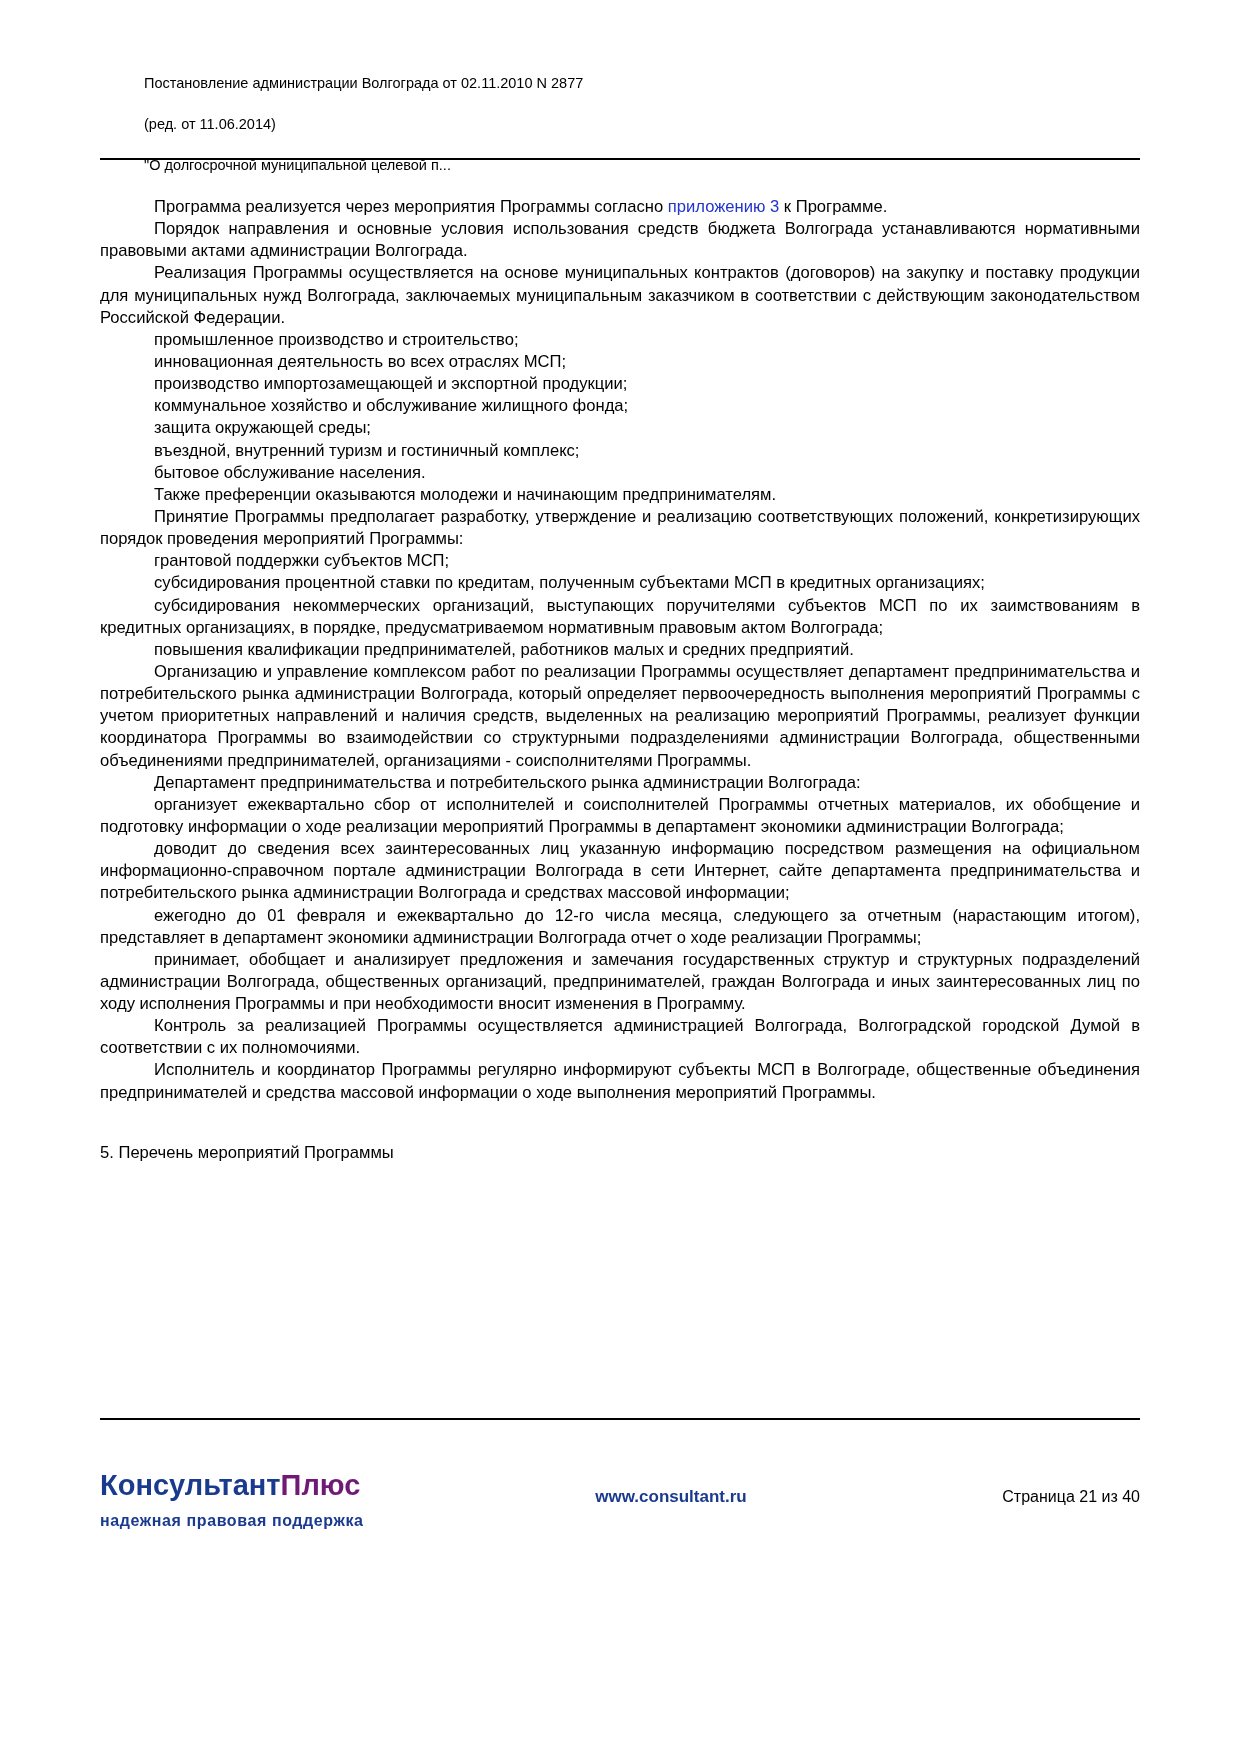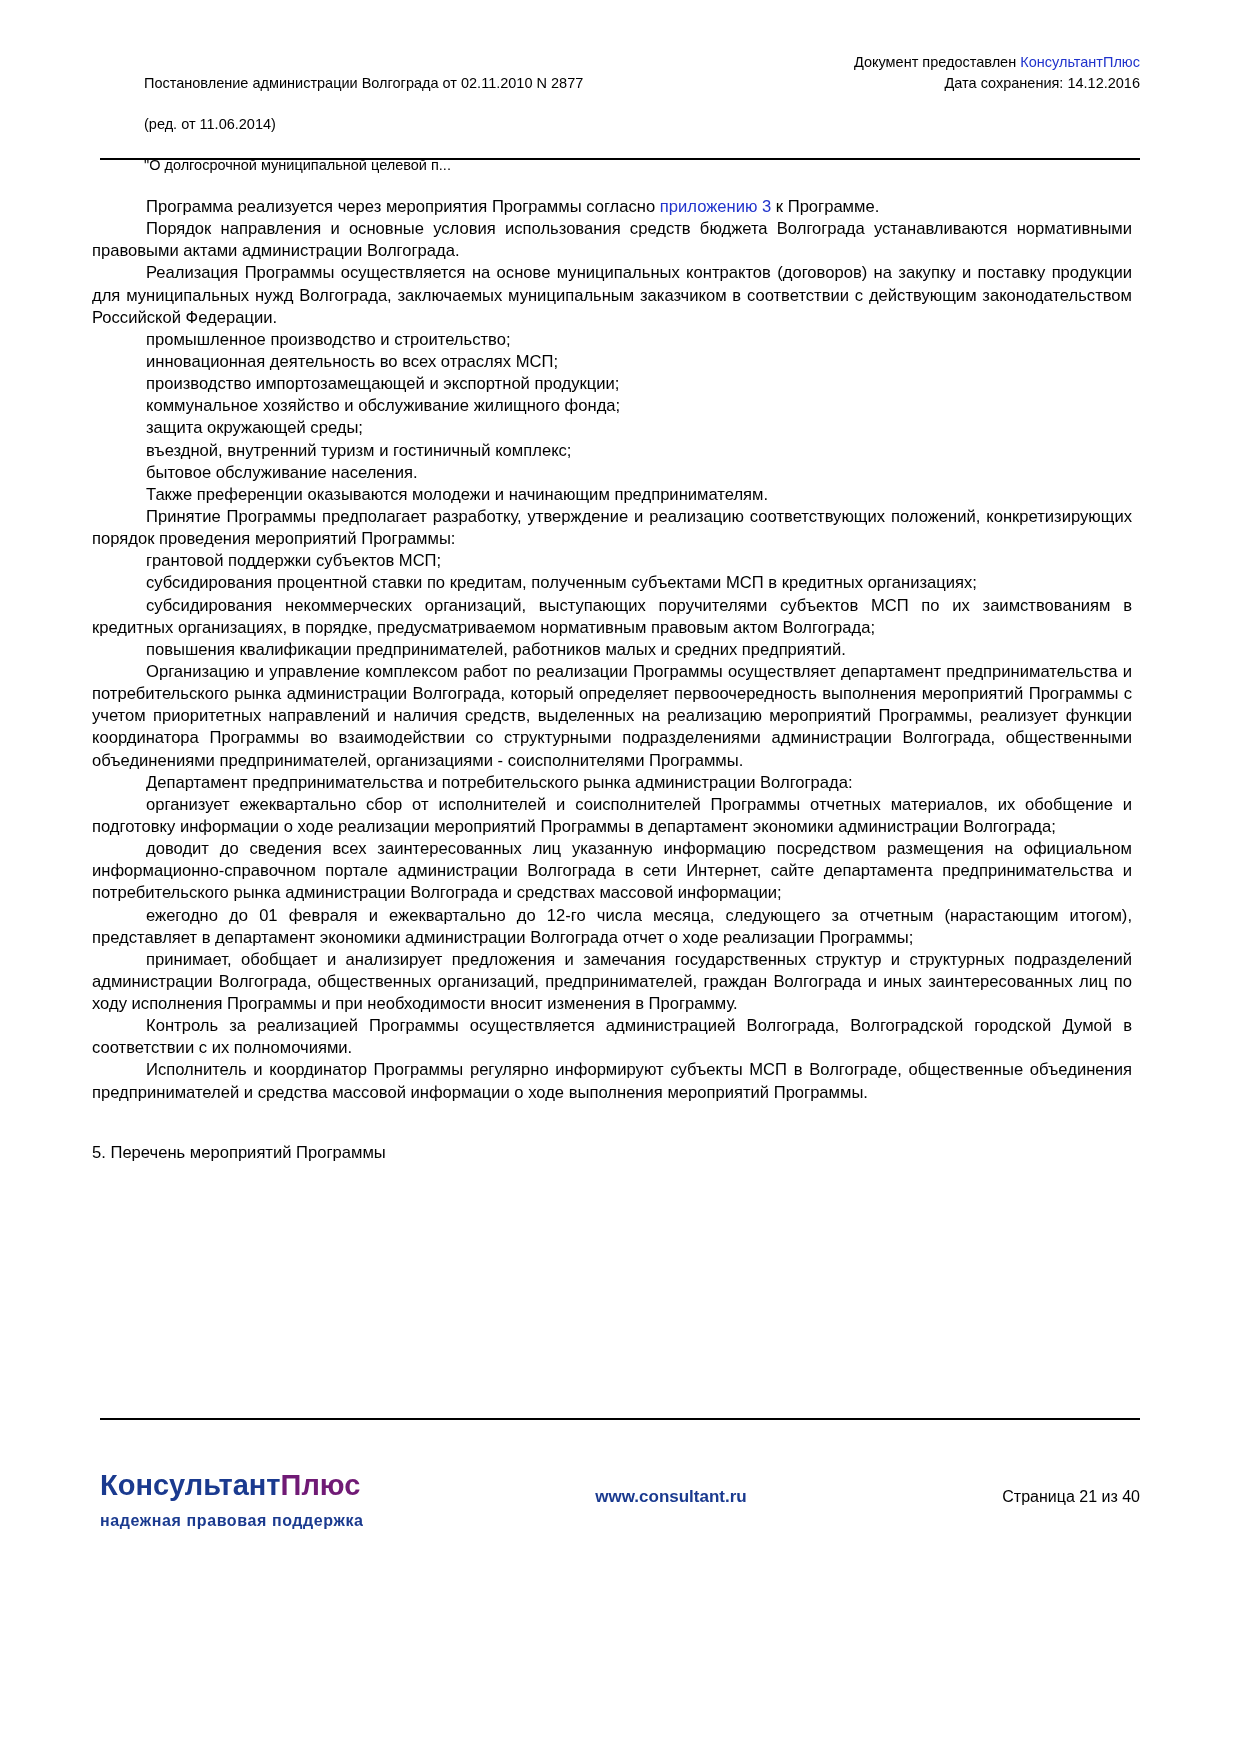--- a/index.html
+++ b/index.html
@@ -56,21 +56,21 @@
     height: 2px;
     background: #000000;
   }
   .rule.top { top: 158px; }
   .rule.bottom { top: 1418px; }
 
   
   .content {
     position: absolute;
     top: 196px;
-    left: 92px;
+    left: 100px;
     width: 1040px;
   }
   .content p {
     margin: 0;
     font-size: 16.6px;
     line-height: 1.335;
     text-align: justify;
     text-justify: inter-word;
   }
   .ind { text-indent: 54px; }
@@ -139,24 +139,20 @@
 </head>
 <body>
 
 <div class="page">
 
   <div class="doc-header">
     <div class="hdr-left">
       <div>Постановление администрации Волгограда от 02.11.2010 N 2877</div>
       <div>(ред. от 11.06.2014)</div>
       <div>"О долгосрочной муниципальной целевой п...</div>
-    </div>
-    <div class="hdr-right">
-      <div class="line"><span>Документ предоставлен </span><a class="brand-link" href="#">КонсультантПлюс</a></div>
-      <div class="line">Дата сохранения: 14.12.2016</div>
     </div>
   </div>
 
   <div class="rule top"></div>
 
   <div class="content">
 
     <p class="ind"><span>Программа реализуется через мероприятия Программы согласно </span><a class="link" href="#">приложению 3</a><span> к Программе.</span></p>
 
     <p class="ind">Порядок направления и основные условия использования средств бюджета Волгограда устанавливаются нормативными правовыми актами администрации Волгограда.</p>

